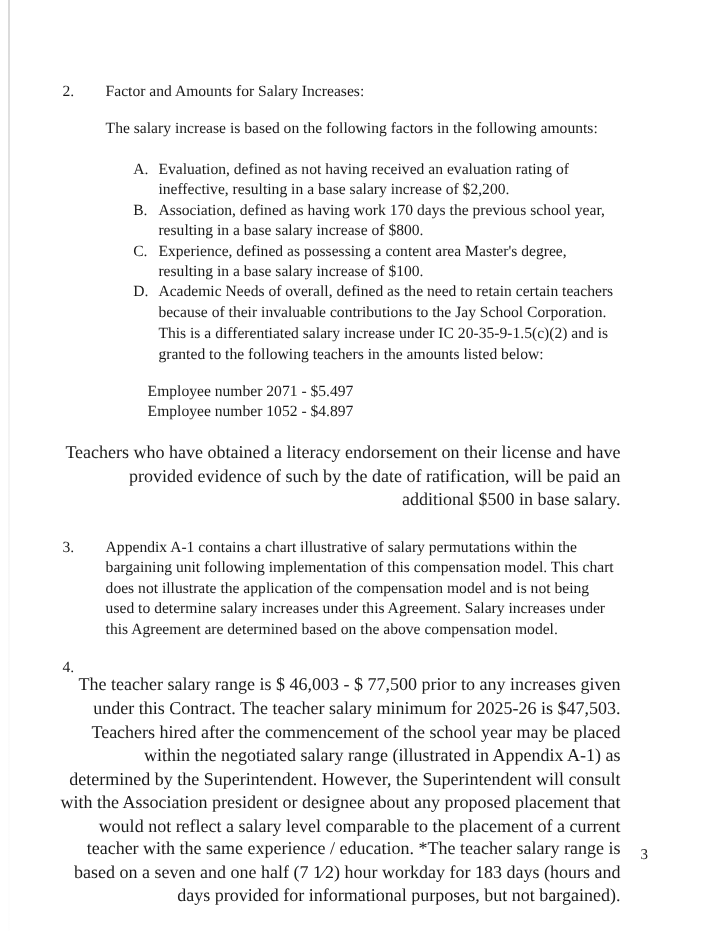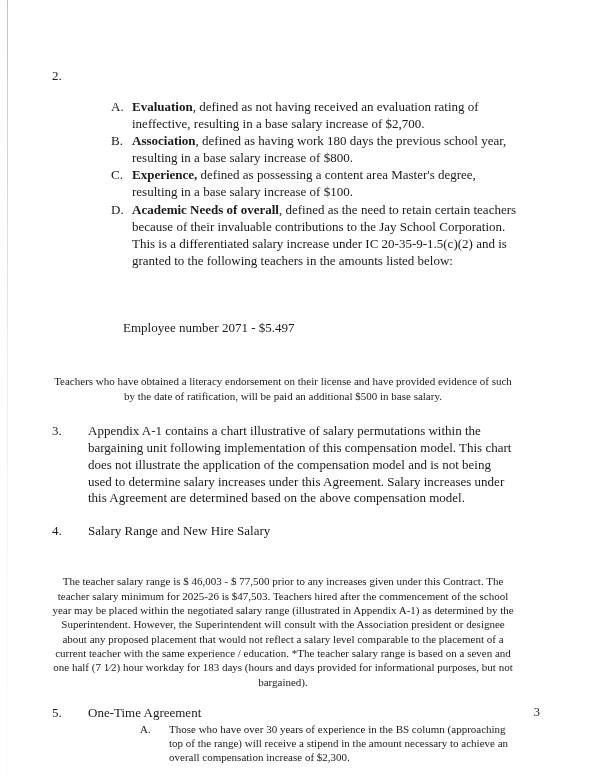--- a/index.html
+++ b/index.html
@@ -44,24 +44,23 @@
     font-size: 13.0px;
     line-height: 1.30;
     text-align: left;
   }
   .numbered > .num {
     position: absolute;
     left: 3px;
     top: 0;
   }
   .body-para {
-    font-size: 11px;
+    font-size: 15px;
     line-height: 1.305;
-    text-align: center;
-    margin-top: 20px;
+    text-align: right;
   }
   .indent-para {
     padding-left: 39px;
     font-size: 13.0px;
     line-height: 1.30;
   }
 
   
   .letter-list {
     margin: 0;
@@ -74,32 +73,31 @@
     padding-left: 21px;
     font-size: 13.0px;
     line-height: 1.315;
     margin: 0;
   }
   .letter-list li > .marker {
     position: absolute;
     left: 0;
     top: 0;
   }
-  .letter-list li b { font-weight: 700; }
+  .letter-list li b { font-weight: 400; }
 
   
   .emp-list {
     margin: 0;
     padding: 0 0 0 74px;
     list-style: none;
   }
   .emp-list li {
     font-size: 13.0px;
     line-height: 1.33;
-    margin-top: 36px;
   }
 
   
   .sub-item {
     position: relative;
     padding-left: 120px;
     font-size: 11.0px;
     line-height: 1.30;
   }
   .sub-item > .marker {
@@ -126,64 +124,66 @@
 <body>
 
 <div class="page">
 
   <div class="scan-line"></div>
 
   <div class="content">
 
     <div class="numbered">
       <span class="num">2.</span>
+      <span>Factor and Amounts for Salary Increases:</span>
     </div>
 
     <div class="sp-14"></div>
 
+    <div class="indent-para">The salary increase is based on the following factors in the following amounts:</div>
 
     <div class="sp-16"></div>
 
     <ul class="letter-list">
       <li>
-        <span class="marker">A.</span><b>Evaluation</b><span>, defined as not having received an evaluation rating of ineffective, resulting in a base salary increase of $2,700.</span>
-      </li>
-      <li>
-        <span class="marker">B.</span><b>Association</b><span>, defined as having work 180 days the previous school year, resulting in a base salary increase of $800.</span>
+        <span class="marker">A.</span><b>Evaluation</b><span>, defined as not having received an evaluation rating of ineffective, resulting in a base salary increase of $2,200.</span>
+      </li>
+      <li>
+        <span class="marker">B.</span><b>Association</b><span>, defined as having work 170 days the previous school year, resulting in a base salary increase of $800.</span>
       </li>
       <li>
         <span class="marker">C.</span><b>Experience,</b><span> defined as possessing a content area Master's degree, resulting in a base salary increase of $100.</span>
       </li>
       <li>
         <span class="marker">D.</span><b>Academic Needs of overall</b><span>, defined as the need to retain certain teachers because of their invaluable contributions to the Jay School Corporation.  This is a differentiated salary increase under IC 20-35-9-1.5(c)(2) and is granted to the following teachers in the amounts listed below:</span>
       </li>
     </ul>
 
     <div class="sp-14"></div>
 
     <ul class="emp-list">
       <li>Employee number 2071 - $5.497</li>
+      <li>Employee number 1052 - $4.897</li>
     </ul>
 
     <div class="sp-18"></div>
 
     <div class="body-para">Teachers who have obtained a literacy endorsement on their license and have provided evidence of such by the date of ratification, will be paid an additional $500 in base salary.</div>
 
     <div class="sp-20"></div>
 
     <div class="numbered">
       <span class="num">3.</span>
       <span>Appendix A-1 contains a chart illustrative of salary permutations within the bargaining unit following implementation of this compensation model.  This chart does not illustrate the application of the compensation model and is not being used to determine salary increases under this Agreement.  Salary increases under this Agreement are determined based on the above compensation model.</span>
     </div>
 
     <div class="sp-16"></div>
 
     <div class="numbered">
       <span class="num">4.</span>
-      <span>Salary Range and New Hire Salary</span>
     </div>
 
     <div class="sp-14"></div>
 
     <div class="body-para">The teacher salary range is $ 46,003 - $ 77,500 prior to any increases given under this Contract. The teacher salary minimum for 2025-26 is $47,503. Teachers hired after the commencement of the school year may be placed within the negotiated salary range (illustrated in Appendix A-1) as determined by the Superintendent. However, the Superintendent will consult with the Association president or designee about any proposed placement that would not reflect a salary level comparable to the placement of a current teacher with the same experience / education. *The teacher salary range is based on a seven and one half (7 1⁄2) hour workday for 183 days (hours and days provided for informational purposes, but not bargained).</div>
 
     <div class="sp-16"></div>
 
     <div class="numbered">
       <span class="num">5.</span>

